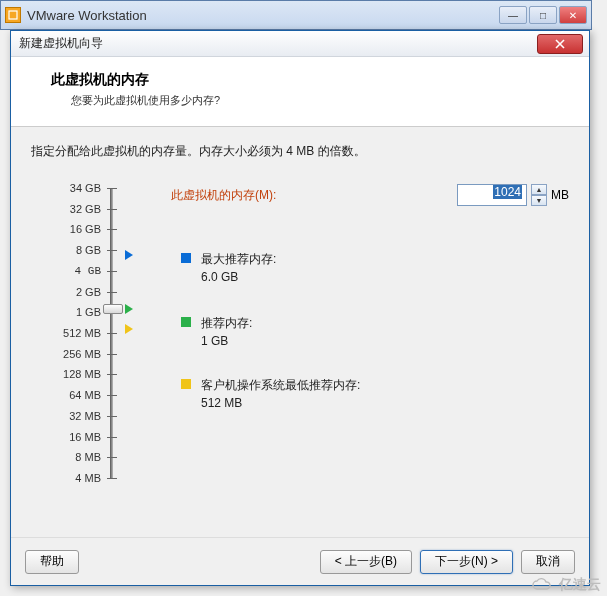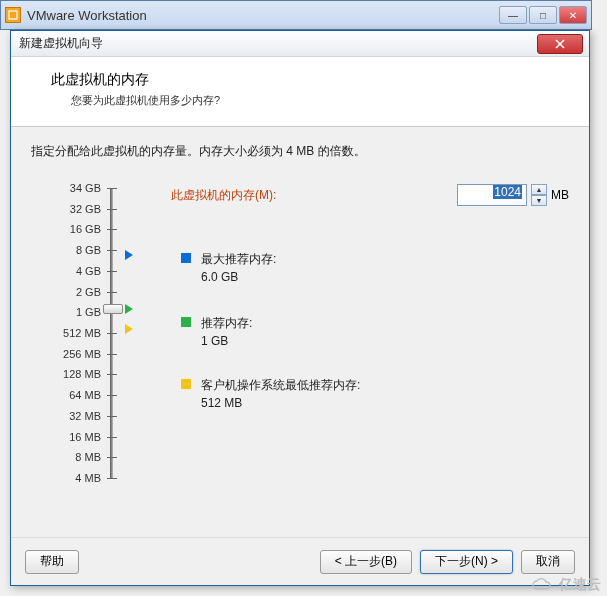--- a/index.html
+++ b/index.html
@@ -14,21 +14,21 @@
 .win-btn { width: 28px; height: 18px; background: linear-gradient(#e8eef8,#c9d7ec); border: 1px solid #8aa3c4; border-radius: 2px; display:flex; align-items:center; justify-content:center; font-size:10px; color:#333;}
 .win-btn.close { background: linear-gradient(#f08080,#d04040); color:#fff; }
 
 .wizard-window { position: absolute; top: 30px; left: 10px; width: 580px; height: 556px; background: #fff; border: 1px solid #1a5fa3; box-shadow: 2px 2px 8px rgba(0,0,0,0.3); }
 .wizard-titlebar { height: 26px; background: linear-gradient(#fefefe,#e8ecf2); display: flex; align-items: center; padding: 0 6px 0 8px; border-bottom: 1px solid #d0d5dc; }
 .wizard-title { font-size: 12px; color: #222; flex: 1; }
 .wizard-close { width: 46px; height: 20px; background: linear-gradient(#e26a6a,#c83232); border: 1px solid #8a1f1f; border-radius: 3px; display:flex; align-items:center; justify-content:center; }
 .wizard-close svg { width:10px; height:10px; }
 
 .header-area { padding: 14px 20px 18px 40px; background: #fff; border-bottom: 1px solid #ccc; }
-.header-title { font-size: 14px; font-weight: normal; color: #000; }
+.header-title { font-size: 14px; font-weight: bold; color: #000; }
 .header-sub { font-size: 11px; color: #333; margin-top: 4px; margin-left: 20px; }
 
 .content-area { background: #f0f0f0; padding: 16px 20px 0 20px; height: 420px; }
 .instruction { font-size: 12px; color: #222; margin-bottom: 24px; }
 
 .mem-row { display: flex; }
 .slider-col { width: 100px; position: relative; height: 310px; }
 .tick-label { position: absolute; right: 30px; font-size: 11px; color: #333; text-align: right; width: 50px; }
 .slider-track { position: absolute; right: 18px; top: 4px; width: 3px; height: 290px; background: #888; border-left:1px solid #666; border-right:1px solid #aaa; }
 .tick-mark { position: absolute; right: 14px; width: 10px; height: 1px; background: #666; }
@@ -109,21 +109,21 @@
         <div class="slider-track"></div>
         <div id="tick-container">
             <div class="tick-label" style="top: -2px;">34 GB</div>
             <div class="tick-mark" style="top: 4px;"></div>
             <div class="tick-label" style="top: 18.7143px;">32 GB</div>
             <div class="tick-mark" style="top: 24.7143px;"></div>
             <div class="tick-label" style="top: 39.4286px;">16 GB</div>
             <div class="tick-mark" style="top: 45.4286px;"></div>
             <div class="tick-label" style="top: 60.1429px;">8 GB</div>
             <div class="tick-mark" style="top: 66.1429px;"></div>
-            <div class="tick-label" style="top: 80.8571px;">4 GB</div>
+            <div class="tick-label" style="top: 80.8571px; font-family: Liberation Mono, monospace;">4 GB</div>
             <div class="tick-mark" style="top: 86.8571px;"></div>
             <div class="tick-label" style="top: 101.571px;">2 GB</div>
             <div class="tick-mark" style="top: 107.571px;"></div>
             <div class="tick-label" style="top: 122.286px;">1 GB</div>
             <div class="tick-mark" style="top: 128.286px;"></div>
             <div class="tick-label" style="top: 143px;">512 MB</div>
             <div class="tick-mark" style="top: 149px;"></div>
             <div class="tick-label" style="top: 163.714px;">256 MB</div>
             <div class="tick-mark" style="top: 169.714px;"></div>
             <div class="tick-label" style="top: 184.429px;">128 MB</div>

